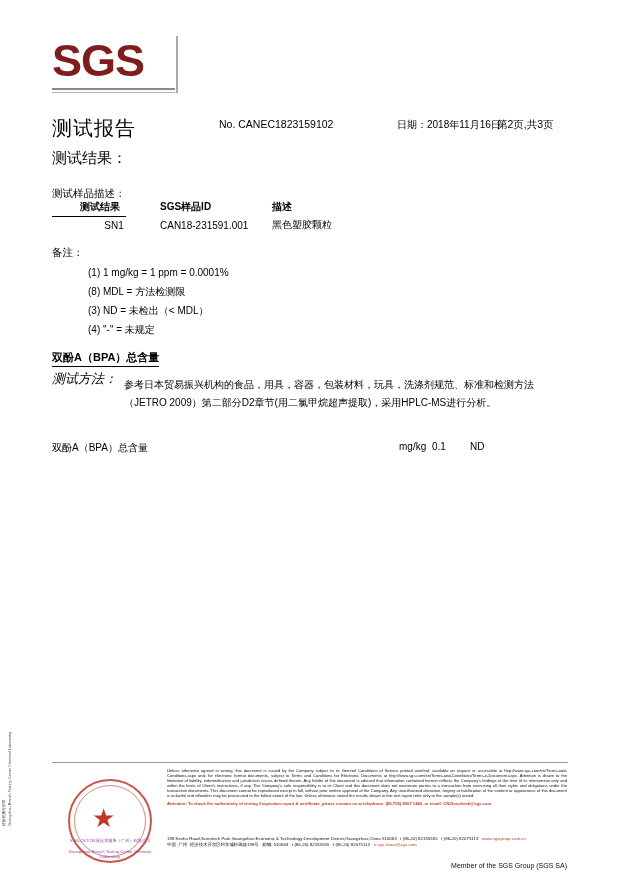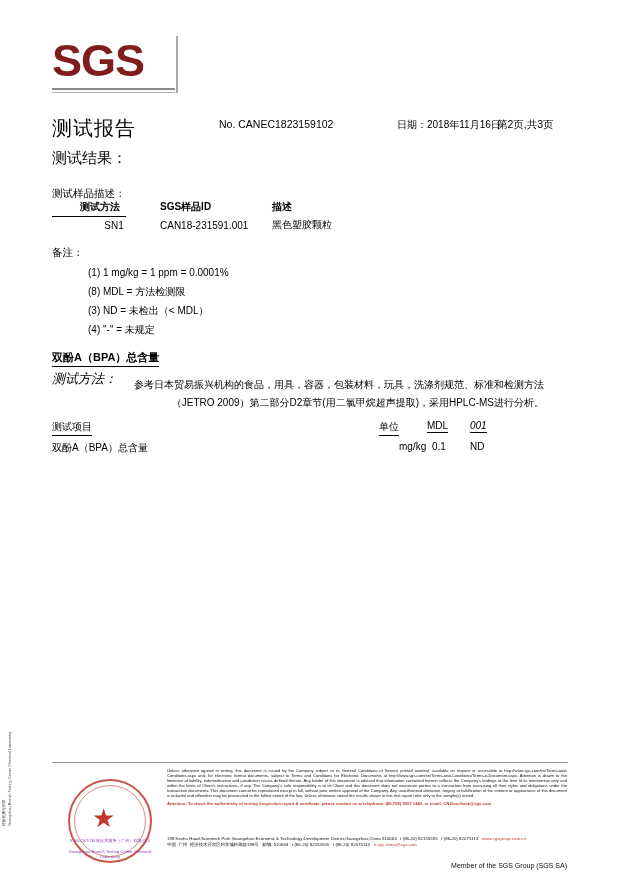--- a/index.html
+++ b/index.html
@@ -167,21 +167,20 @@
     font-size: 13px;
     font-style: italic;
   }
   .method-text {
     position: absolute;
     left: 124px;
     top: 376px;
     width: 420px;
     font-size: 10px;
     line-height: 18px;
-    text-align: right;
   }
 
   
   .res-head {
     position: absolute;
     left: 52px;
     top: 420px;
     width: 490px;
     height: 16px;
     font-size: 10px;
@@ -369,21 +368,21 @@
   <div class="report-date">日期：2018年11月16日</div>
   <div class="report-page">第2页,共3页</div>
 
   <div class="line-result">测试结果：</div>
 
   <div class="sec-sample-head">测试样品描述：</div>
 
   <table class="tbl-sample">
     <thead>
       <tr>
-        <th class="col-no">测试方法</th>
+        <th class="col-no">测试结果</th>
         <th class="col-id">SGS样品ID</th>
         <th class="col-desc">描述</th>
       </tr>
     </thead>
     <tbody>
       <tr>
         <td class="col-no">SN1</td>
         <td class="col-id">CAN18-231591.001</td>
         <td class="col-desc">黑色塑胶颗粒</td>
       </tr>
@@ -395,26 +394,20 @@
     <div>(1) 1 mg/kg = 1 ppm = 0.0001%</div>
     <div>(8) MDL = 方法检测限</div>
     <div>(3) ND = 未检出（&lt; MDL）</div>
     <div>(4) "-" = 未规定</div>
   </div>
 
   <div class="bpa-head">双酚A（BPA）总含量</div>
   <div class="method-label">测试方法：</div>
   <div class="method-text">参考日本贸易振兴机构的食品，用具，容器，包装材料，玩具，洗涤剂规范、标准和检测方法（JETRO 2009）第二部分D2章节(用二氯甲烷超声提取)，采用HPLC-MS进行分析。</div>
 
-  <div class="res-head">
-    <span class="h-item">测试项目</span>
-    <span class="h-unit">单位</span>
-    <span class="h-mdl">MDL</span>
-    <span class="h-sn">001</span>
-  </div>
   <div class="res-row">
     <span class="c-item">双酚A（BPA）总含量</span>
     <span class="c-unit">mg/kg</span>
     <span class="c-mdl">0.1</span>
     <span class="c-val">ND</span>
   </div>
 
   <div class="footer-rule"></div>
 
   <div class="vert-left">

